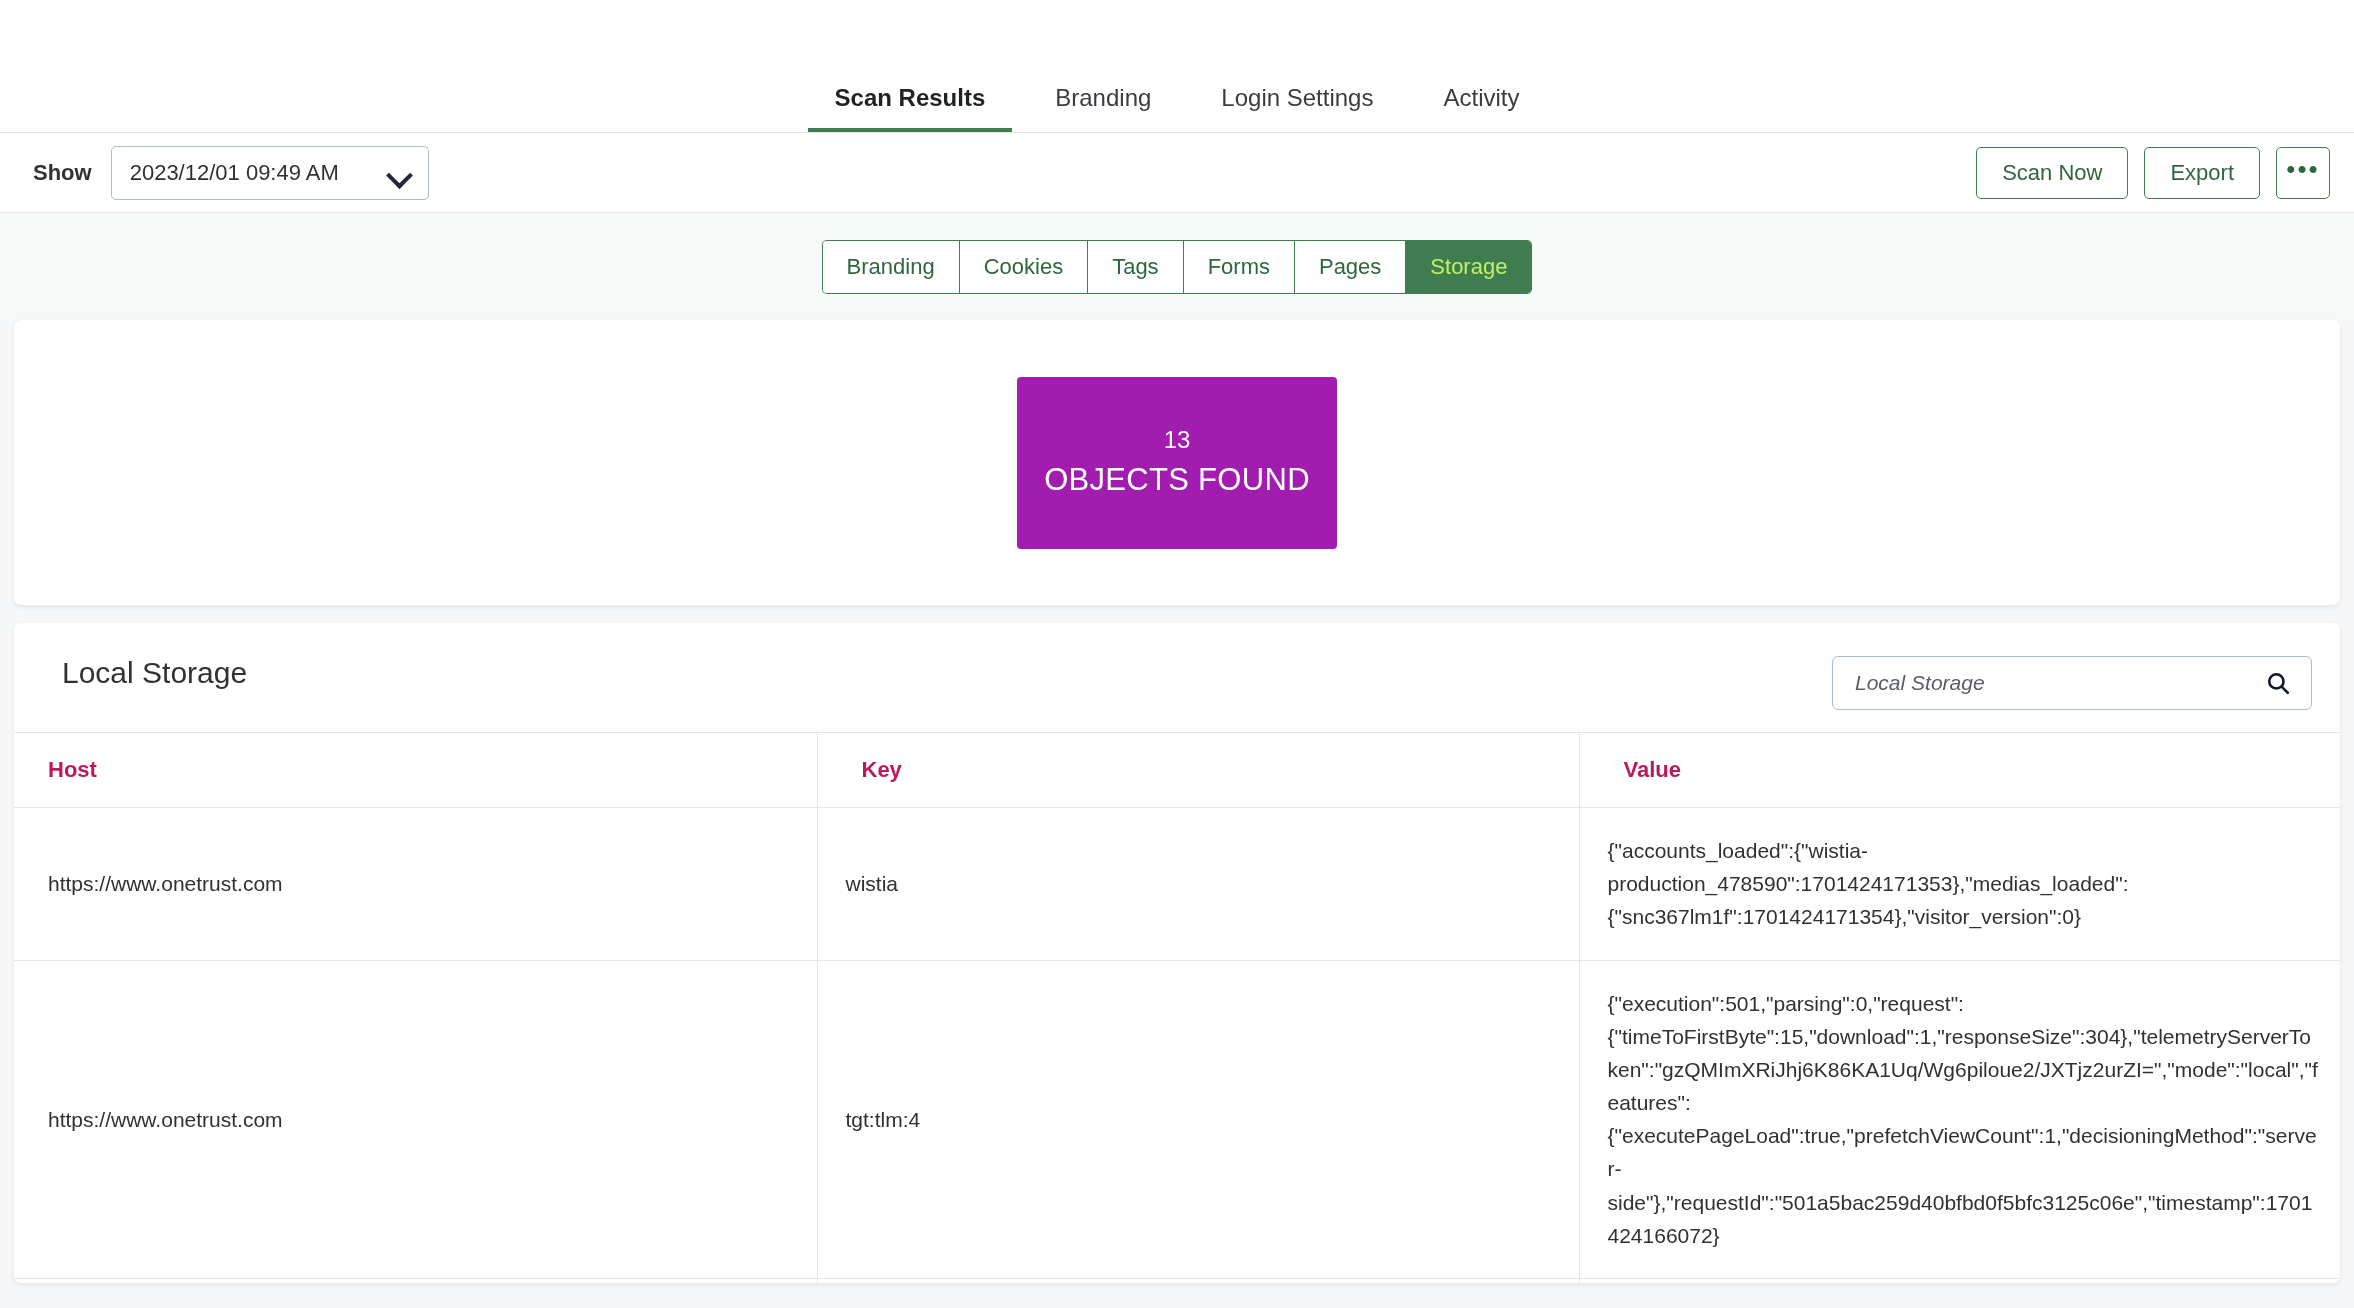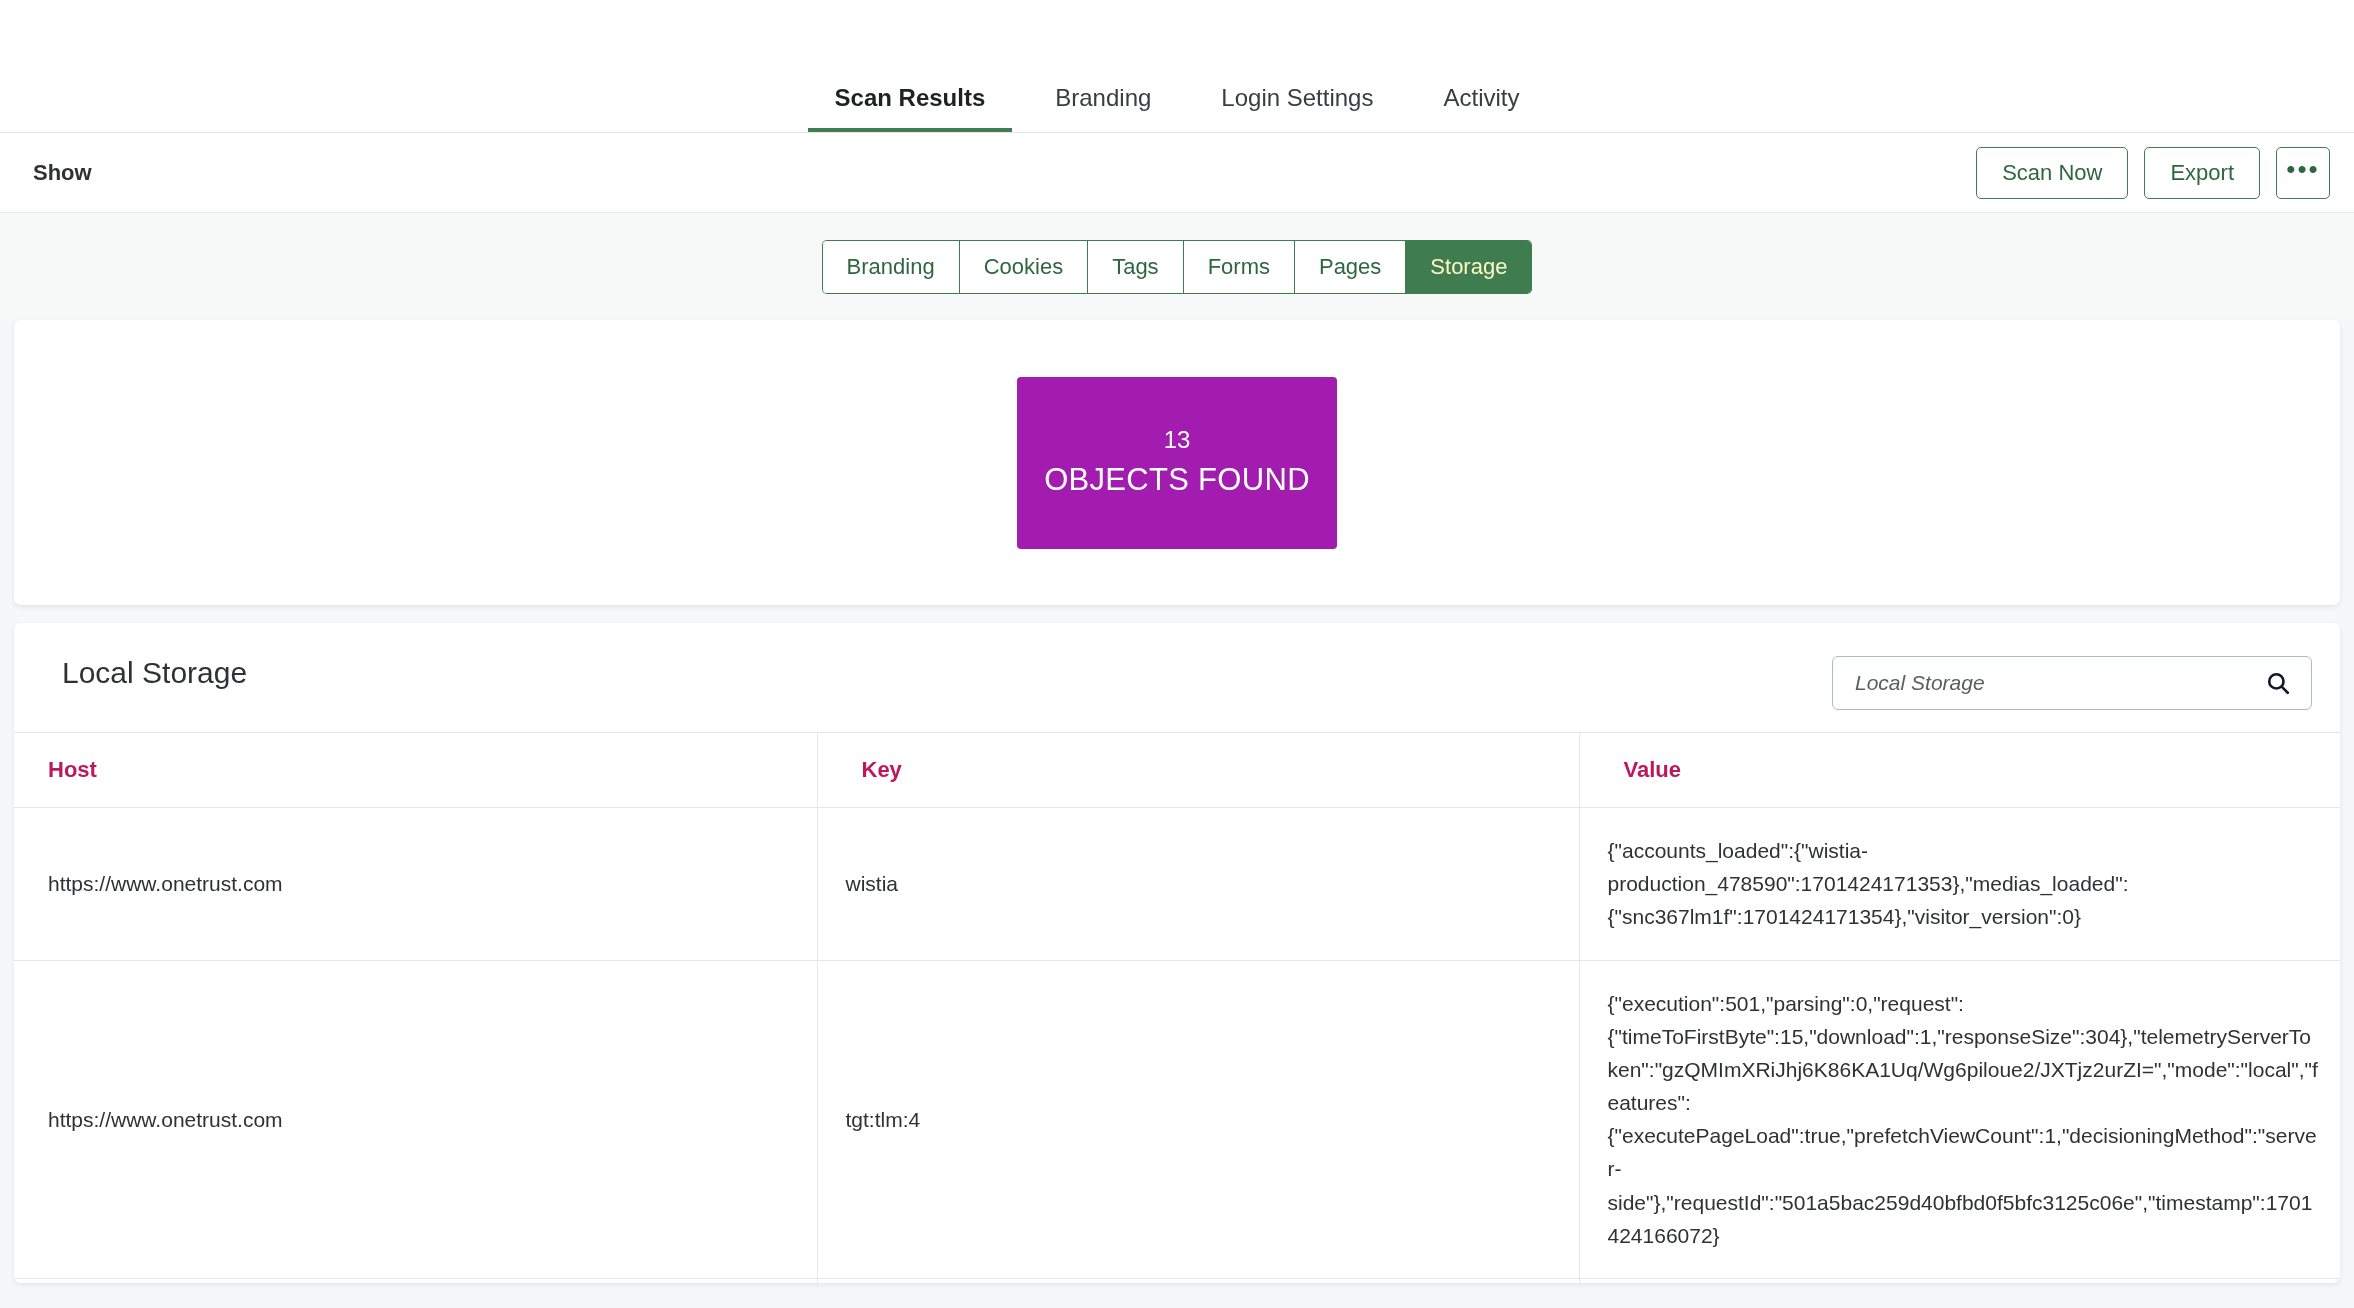--- a/index.html
+++ b/index.html
@@ -134,21 +134,21 @@
     height: 52px;
     padding: 0 24px;
     display: flex;
     align-items: center;
     justify-content: center;
     border-right: 1px solid #3f7d51;
     cursor: pointer;
     white-space: nowrap;
   }
   .seg:last-child { border-right: none; }
-  .seg.active { background: #3f7d51; color: #fef9c3; }
+  .seg.active { background: #3f7d51; color: #bef264; }
 
   
   .card {
     background: #ffffff;
     border-radius: 7px;
     box-shadow: 0 2px 5px rgba(30,40,60,0.09);
     margin: 0 14px;
   }
   .stat-card {
     height: 285px;
@@ -237,20 +237,24 @@
     <div class="toptab active"><span>Scan Results</span></div>
     <div class="toptab"><span>Branding</span></div>
     <div class="toptab"><span>Login Settings</span></div>
     <div class="toptab"><span>Activity</span></div>
   </div>
 </div>
 
 <div class="controls">
   <span class="show-label">Show</span>
 
+  <div class="date-select">
+    <span class="val">2023/12/01 09:49 AM</span>
+    <span class="chev"></span>
+  </div>
 
   <div class="spacer"></div>
 
   <button class="btn-outline">Scan Now</button>
   <button class="btn-outline">Export</button>
   <div class="btn-dots">•••</div>
 </div>
 
 <div class="segband">
   <div class="seggroup">

